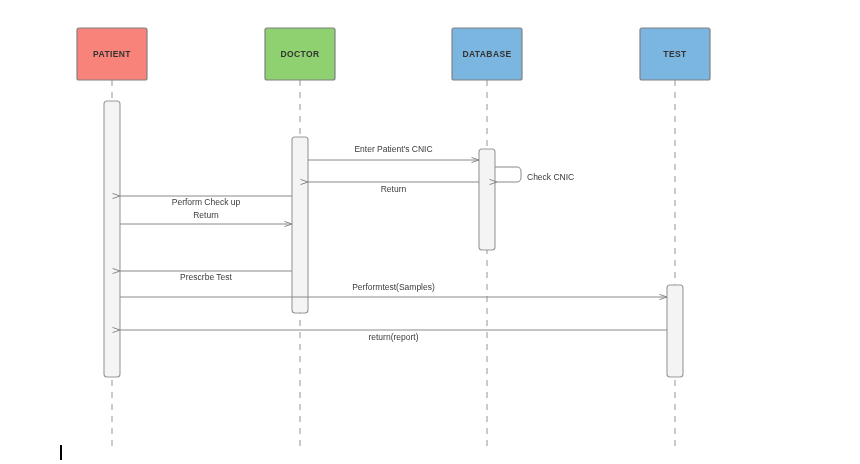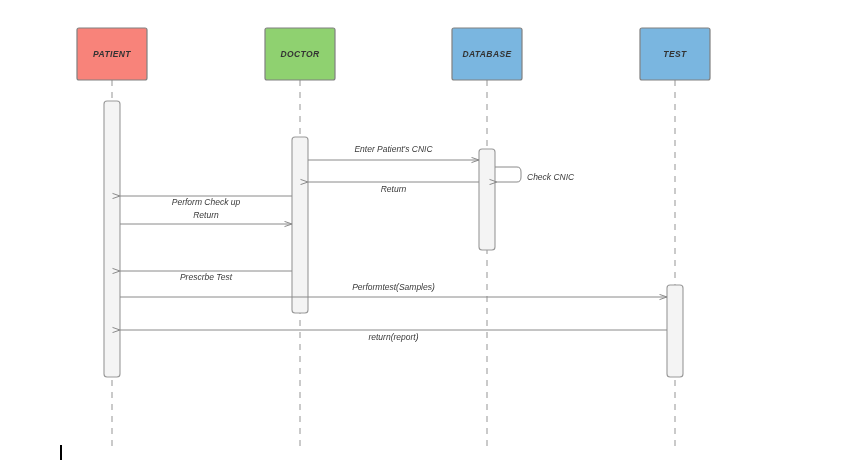--- a/index.html
+++ b/index.html
@@ -12,21 +12,20 @@
     width: 860px;
     height: 464px;
     font-family: "Liberation Sans", sans-serif;
     overflow: hidden;
   }
   #canvas {
     position: relative;
     width: 772px;
     height: 464px;
     background: #ffffff;
-    font-style: italic;
   }
   #diagram-svg {
     position: absolute;
     left: 0;
     top: 0;
     width: 860px;
     height: 464px;
   }
   .lifeline-label {
     font-family: "Liberation Sans", sans-serif;

